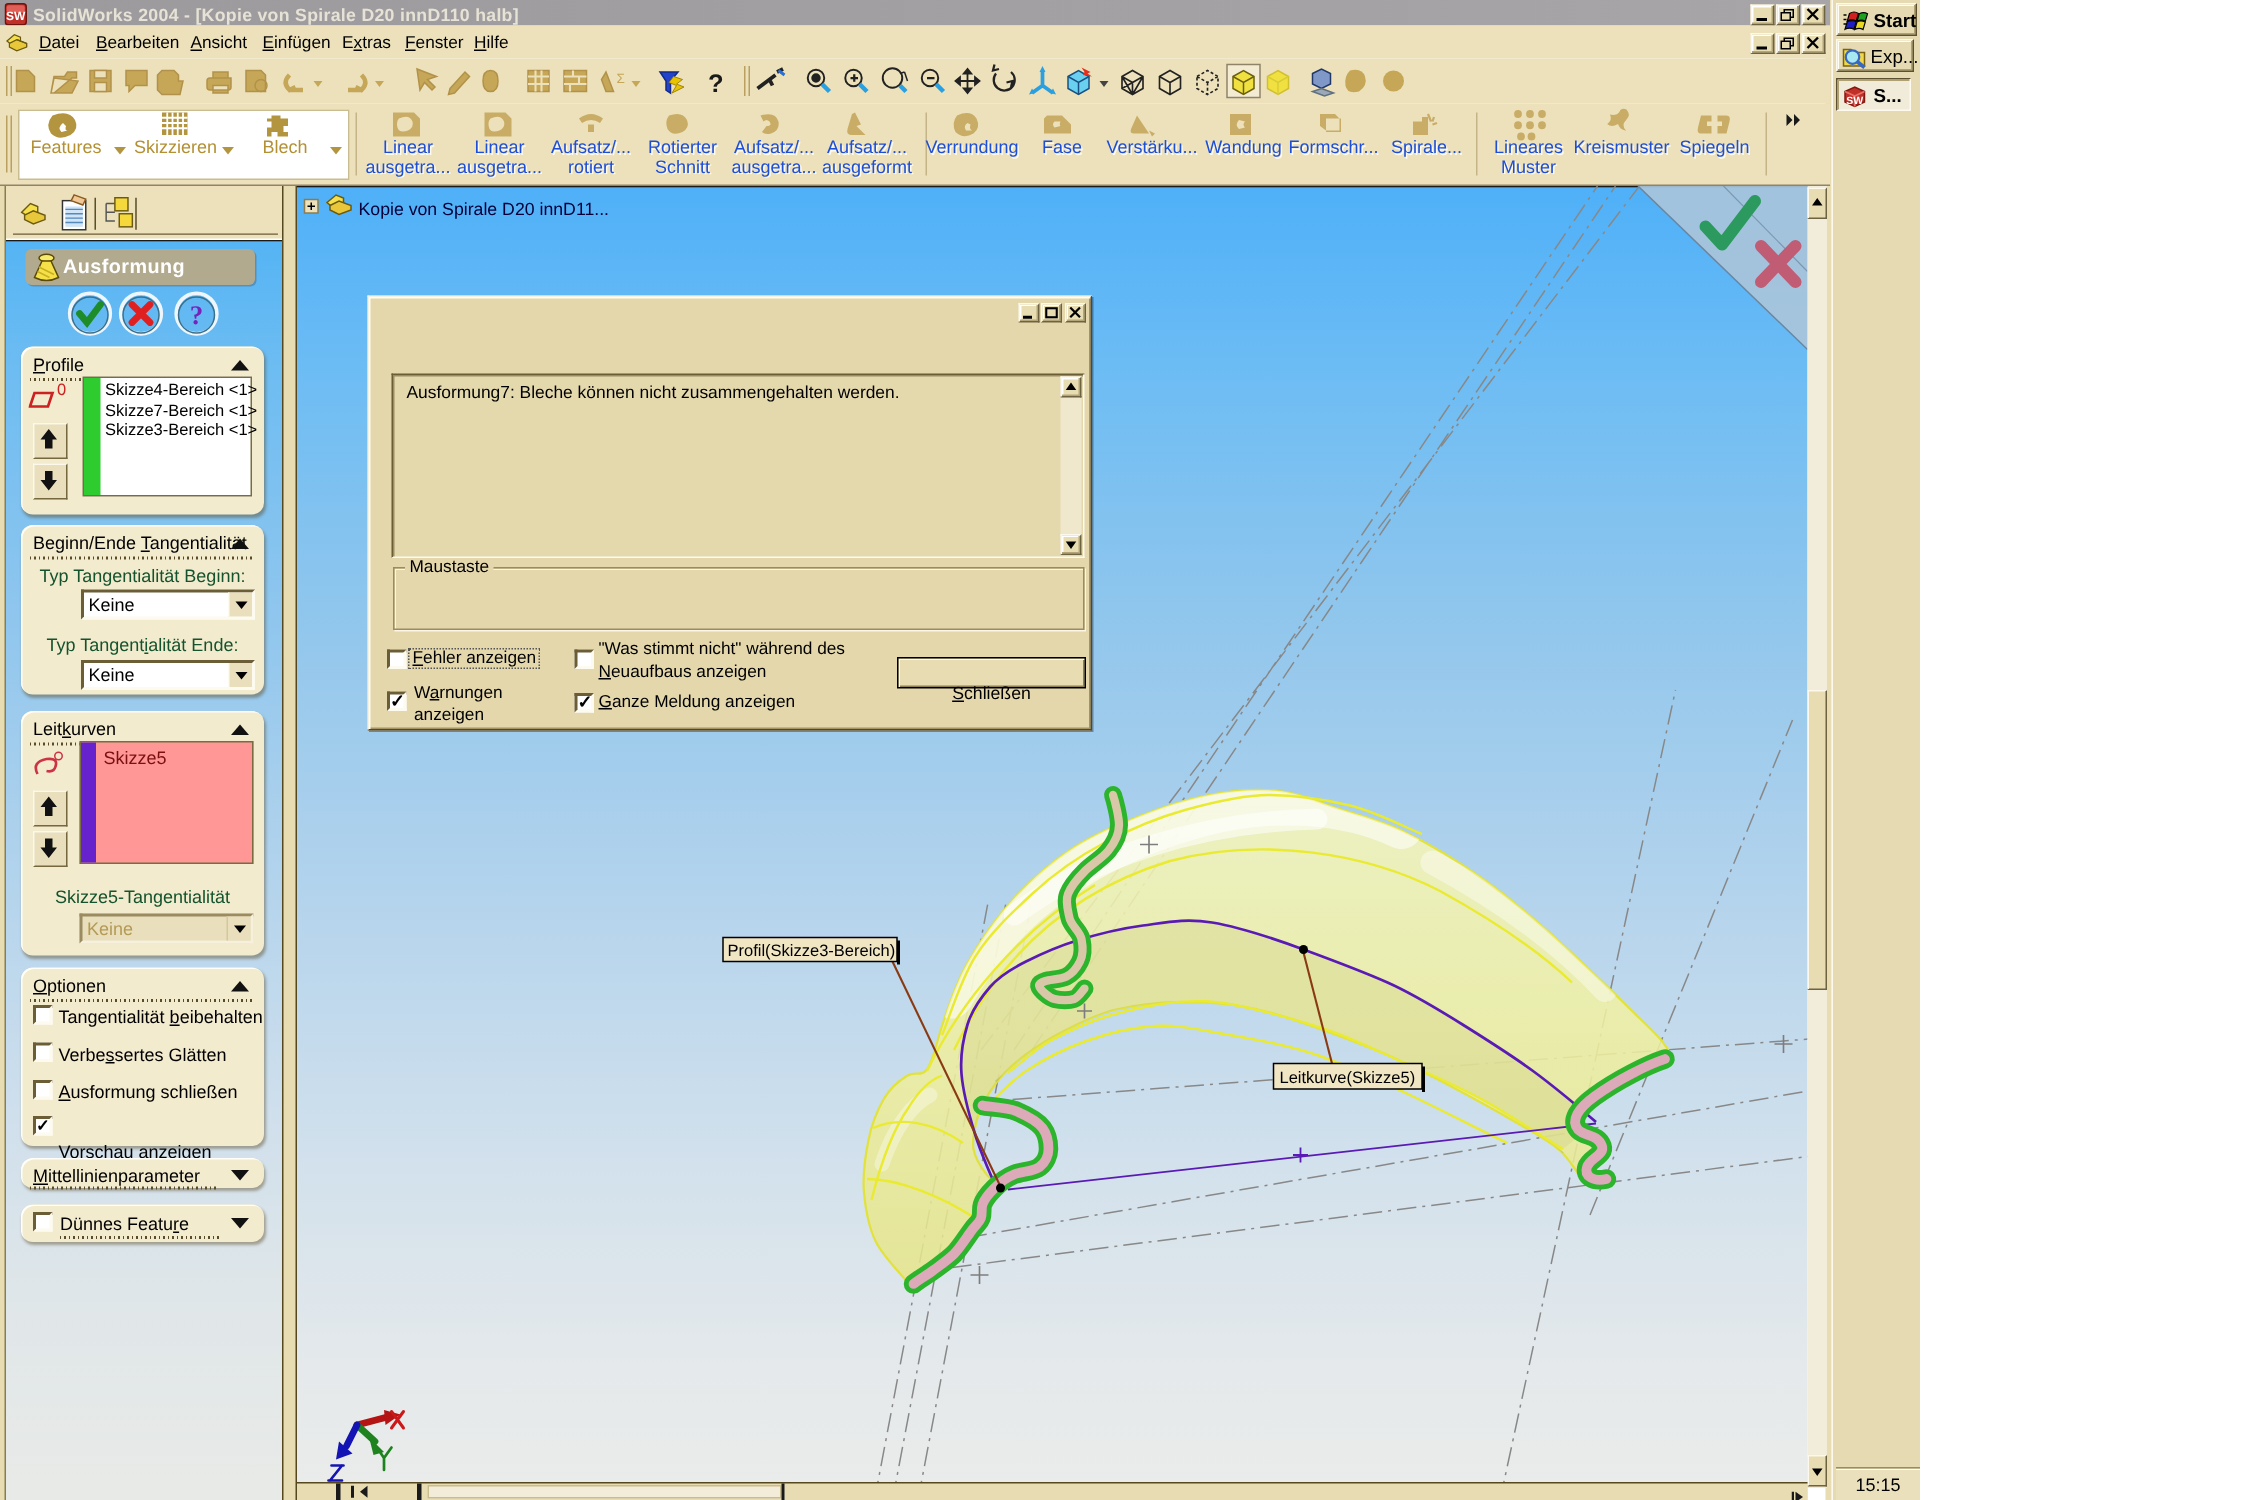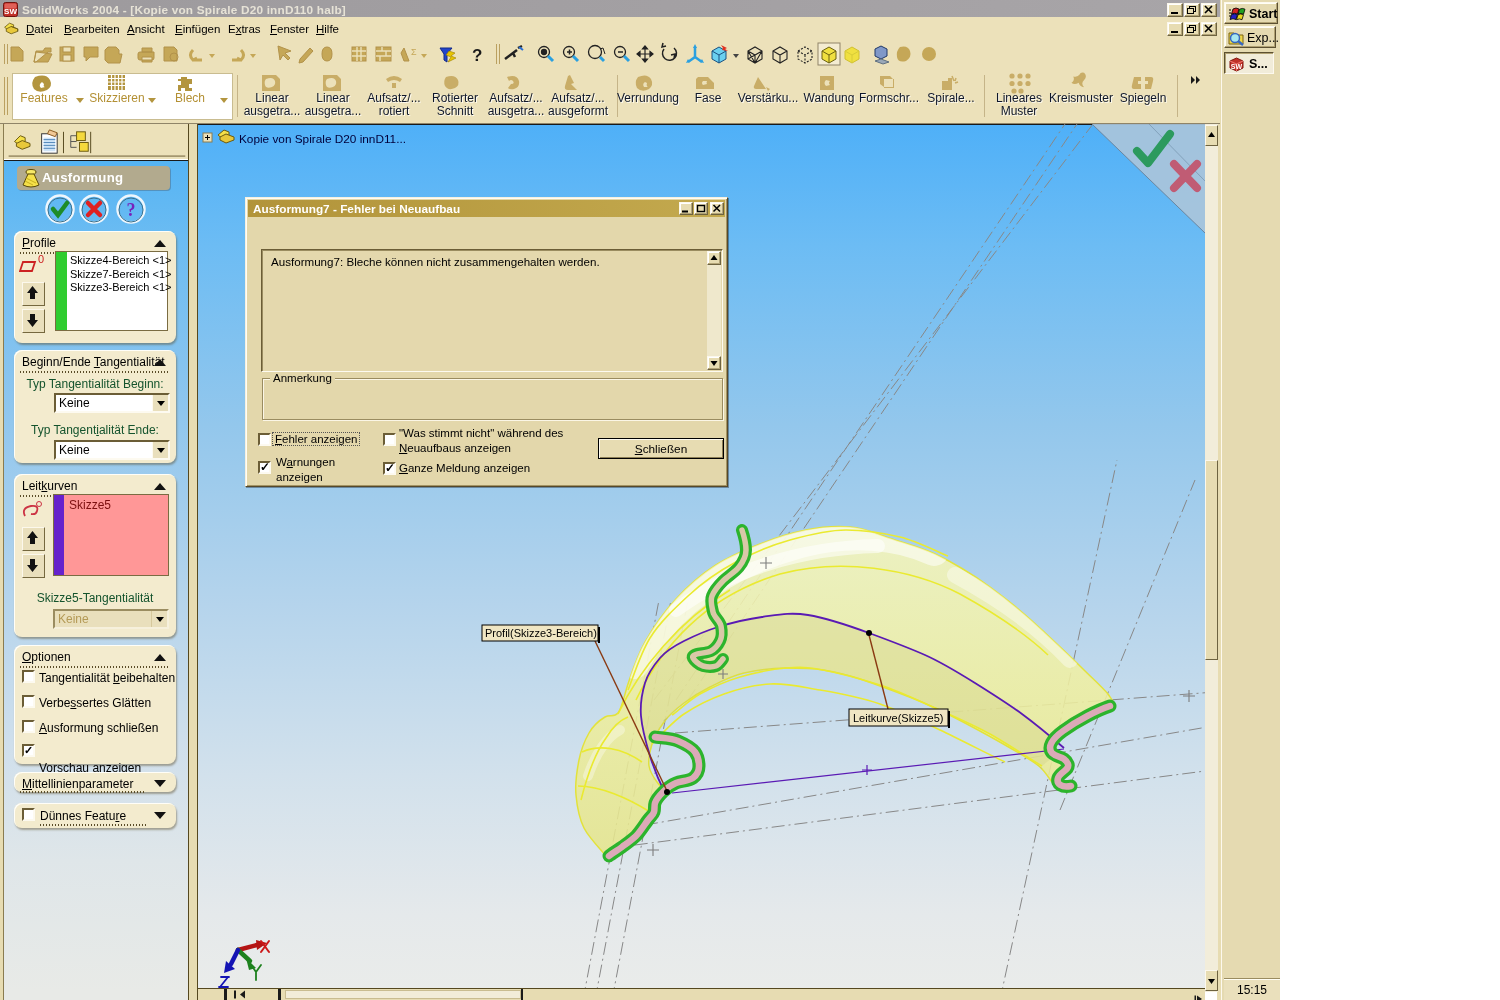--- a/index.html
+++ b/index.html
@@ -13,21 +13,21 @@
   .capbtn { position:absolute; width:16px; height:14px; background:#e7dcb2; border:1px solid; border-color:#fcf8ec #6e6340 #6e6340 #fcf8ec; box-shadow:inset -1px -1px 0 #b3a578, inset 1px 1px 0 #fff; font-size:9px; text-align:center; color:#000; }
   
   #menubar { left:0; top:17px; width:1220px; height:22px; background:#ece1ba; }
   .mitem { position:absolute; top:23px; font-size:11.5px; color:#000; }
   .mitem u { text-decoration:underline; }
   
   #tb1 { left:0; top:39px; width:1220px; height:30px; background:#ece1ba; }
   #tb2 { left:0; top:69px; width:1220px; height:55px; background:#ece1ba; border-bottom:1px solid #8f8468; }
   #cmdwhite { left:12px; top:73px; width:221px; height:47px; background:#fff; border:1px solid #c9bc90; }
   .bigbtn { position:absolute; text-align:center; font-size:12px; }
-  .bigbtn .lbl { color:#0f172a; text-shadow:1px 1px 0 #fdfaf0; line-height:13px; }
+  .bigbtn .lbl { color:#1d4ed8; text-shadow:1px 1px 0 #fdfaf0; line-height:13px; }
   .bigbtn.en .lbl { color:#b39034; text-shadow:none; }
   
   #paneltabs { left:4px; top:124px; width:184px; height:35px; background:#ece1ba; }
   #panel { left:4px; top:160px; width:184px; height:840px; background:linear-gradient(#55b4f4 0px, #6cbcf2 80px, #8fc6ee 250px, #b2d3ec 420px, #cfdfec 580px, #dfe6e9 700px, #e8eae7 830px); border-top:1px solid #1a1a1a; }
   .pgroup { position:absolute; left:14px; width:162px; background:#f3ebce; border-radius:8px; box-shadow:inset 1px 1px 0 #fffef8, 1px 2px 2px rgba(90,75,40,.45); }
   .phead { position:absolute; left:8px; top:5px; font-size:12px; color:#000; }
   .phead u { text-decoration:underline; }
   .parrow { position:absolute; right:10px; top:8px; width:0; height:0; }
   .up-ar { border-left:6px solid transparent; border-right:6px solid transparent; border-bottom:7px solid #111; }
   .dn-ar { border-left:6px solid transparent; border-right:6px solid transparent; border-top:7px solid #111; }
@@ -550,54 +550,51 @@
     </svg>
   <div class="abs" style="left:278px;top:989px;width:3px;height:11px;background:#1a1a1a"></div>
   <div class="abs" style="left:285px;top:990px;width:236px;height:9px;background:#f2ecd8;border:1px solid #c9bc90"></div>
   <div class="abs" style="left:521px;top:989px;width:2px;height:11px;background:#1a1a1a"></div>
   <div class="abs" style="left:1193px;top:990px;width:12px;height:10px;background:#e7dcb2"><svg width="12" height="10">
         <path d="M4 1.5 L9 5 L4 8.5 Z" fill="#1a1a1a"></path>
         <rect x="1.5" y="1.5" width="1.5" height="7" fill="#1a1a1a"></rect>
       </svg></div>
 
   <div class="abs" id="dialog">
-    <div id="dlgtitle">
-        <span style="font-size:11.8px">Ausformung7 - Fehler bei Neuaufbau</span>
-      </div>
     <div class="capbtn" style="left:433px;top:4px;width:14px;height:13px"><svg width="12" height="11">
           <rect x="2" y="7.5" width="6" height="2" fill="#000"></rect>
         </svg></div>
     <div class="capbtn" style="left:448px;top:4px;width:14px;height:13px"><svg width="12" height="11">
           <rect x="2.5" y="2.5" width="7" height="6" fill="none" stroke="#000" stroke-width="1.4"></rect>
         </svg></div>
     <div class="capbtn" style="left:464px;top:4px;width:14px;height:13px"><svg width="12" height="11">
           <path d="M2.5 2 L9 8.5 M9 2 L2.5 8.5" stroke="#000" stroke-width="1.5"></path>
         </svg></div>
     <div class="abs" style="left:15px;top:51px;width:462px;height:123px;background:#e4d8ad;border:1px solid;border-color:#6b5d36 #fdfaf0 #fdfaf0 #6b5d36;box-shadow:inset 1px 1px 0 #9a8c60"></div>
     <div class="abs" style="left:25px;top:57px;font-size:11.6px;color:#000;white-space:nowrap">Ausformung7: Bleche können nicht zusammengehalten werden.</div>
     <div class="abs" style="left:461px;top:53px;width:14px;height:119px;background:#efe8cc"></div>
     <div class="abs capbtn" style="left:461px;top:53px;width:14px;height:14px"><svg width="12" height="12">
           <path d="M6 3 L9.5 8 H2.5 Z" fill="#000"></path>
         </svg></div>
     <div class="abs capbtn" style="left:461px;top:158px;width:14px;height:14px"><svg width="12" height="12">
           <path d="M6 9 L9.5 4 H2.5 Z" fill="#000"></path>
         </svg></div>
     <div class="abs" style="left:16px;top:180px;width:461px;height:42px;border:1px solid #9a8c60;box-shadow:inset 1px 1px 0 #fbf6e6, 1px 1px 0 #fbf6e6"></div>
-    <div class="abs" style="left:24px;top:174px;background:#e3d7ab;padding:0 3px;font-size:11.5px">Anmerkung</div>
+    <div class="abs" style="left:24px;top:174px;background:#e3d7ab;padding:0 3px;font-size:11.5px">Maustaste</div>
     <div class="cb" style="left:12px;top:235px"></div>
     <div class="abs" style="left:26px;top:234px;font-size:11.5px;border:1px dotted #555;padding:0 2px"><u>F</u>ehler anzeigen</div>
     <div class="cb" style="left:137px;top:235px"></div>
     <div class="abs" style="left:153px;top:228px;font-size:11.5px;line-height:14.5px">"Was stimmt nicht" während des<br><u>N</u>euaufbaus anzeigen</div>
     <div class="cb" style="left:12px;top:263px"></div>
       <div class="chk" style="left:14px;top:262px">✓</div>
     <div class="abs" style="left:30px;top:257px;font-size:11.5px;line-height:14.5px">W<u>a</u>rnungen<br>anzeigen</div>
     <div class="cb" style="left:137px;top:264px"></div>
       <div class="chk" style="left:139px;top:263px">✓</div>
     <div class="abs" style="left:153px;top:264px;font-size:11.5px"><u>G</u>anze Meldung anzeigen</div>
-    <div class="abs" style="left:352px;top:240px;width:126px;height:21px;background:#e7dcb2;border:1px solid #000;box-shadow:inset 1px 1px 0 #fdfaf0, inset -1px -1px 0 #8d7f54;text-align:center;font-size:11.8px;padding-top:3px"><u>S</u>chließen</div>
+    <div class="abs" style="left:352px;top:240px;width:126px;height:21px;background:#e7dcb2;border:1px solid #000;box-shadow:inset 1px 1px 0 #fdfaf0, inset -1px -1px 0 #8d7f54;text-align:center;font-size:11.8px;padding-top:16px"><u>S</u>chließen</div>
   </div>
 
   <div class="abs" id="taskbar"></div>
   <div class="tbbtn" style="top:2px">
       <svg style="position:absolute;left:3px;top:3px" width="18" height="15" viewBox="0 0 18 15">
       <path d="M1 4 h2 M1 7 h2 M1 10 h2" stroke="#000"></path>
       <path d="M5 3 q3 -2 6 0 l-1.5 5 q-3 -1.5 -6 0 z" fill="#d02020" stroke="#000" stroke-width="0.8"></path>
       <path d="M11.5 3.2 q3 -1.5 5.5 0 l-1.5 5 q-2.5 -1.5 -5.5 0 z" fill="#20a020" stroke="#000" stroke-width="0.8"></path>
       <path d="M3.5 8.5 q3 -1.5 6 0 l-1.5 5 q-3 -1.5 -6 0 z" fill="#2020c0" stroke="#000" stroke-width="0.8"></path>
       <path d="M10 8.7 q2.5 -1.5 5.5 0 l-1.5 5 q-2.5 -1.5 -5.5 0 z" fill="#e8d820" stroke="#000" stroke-width="0.8"></path>

